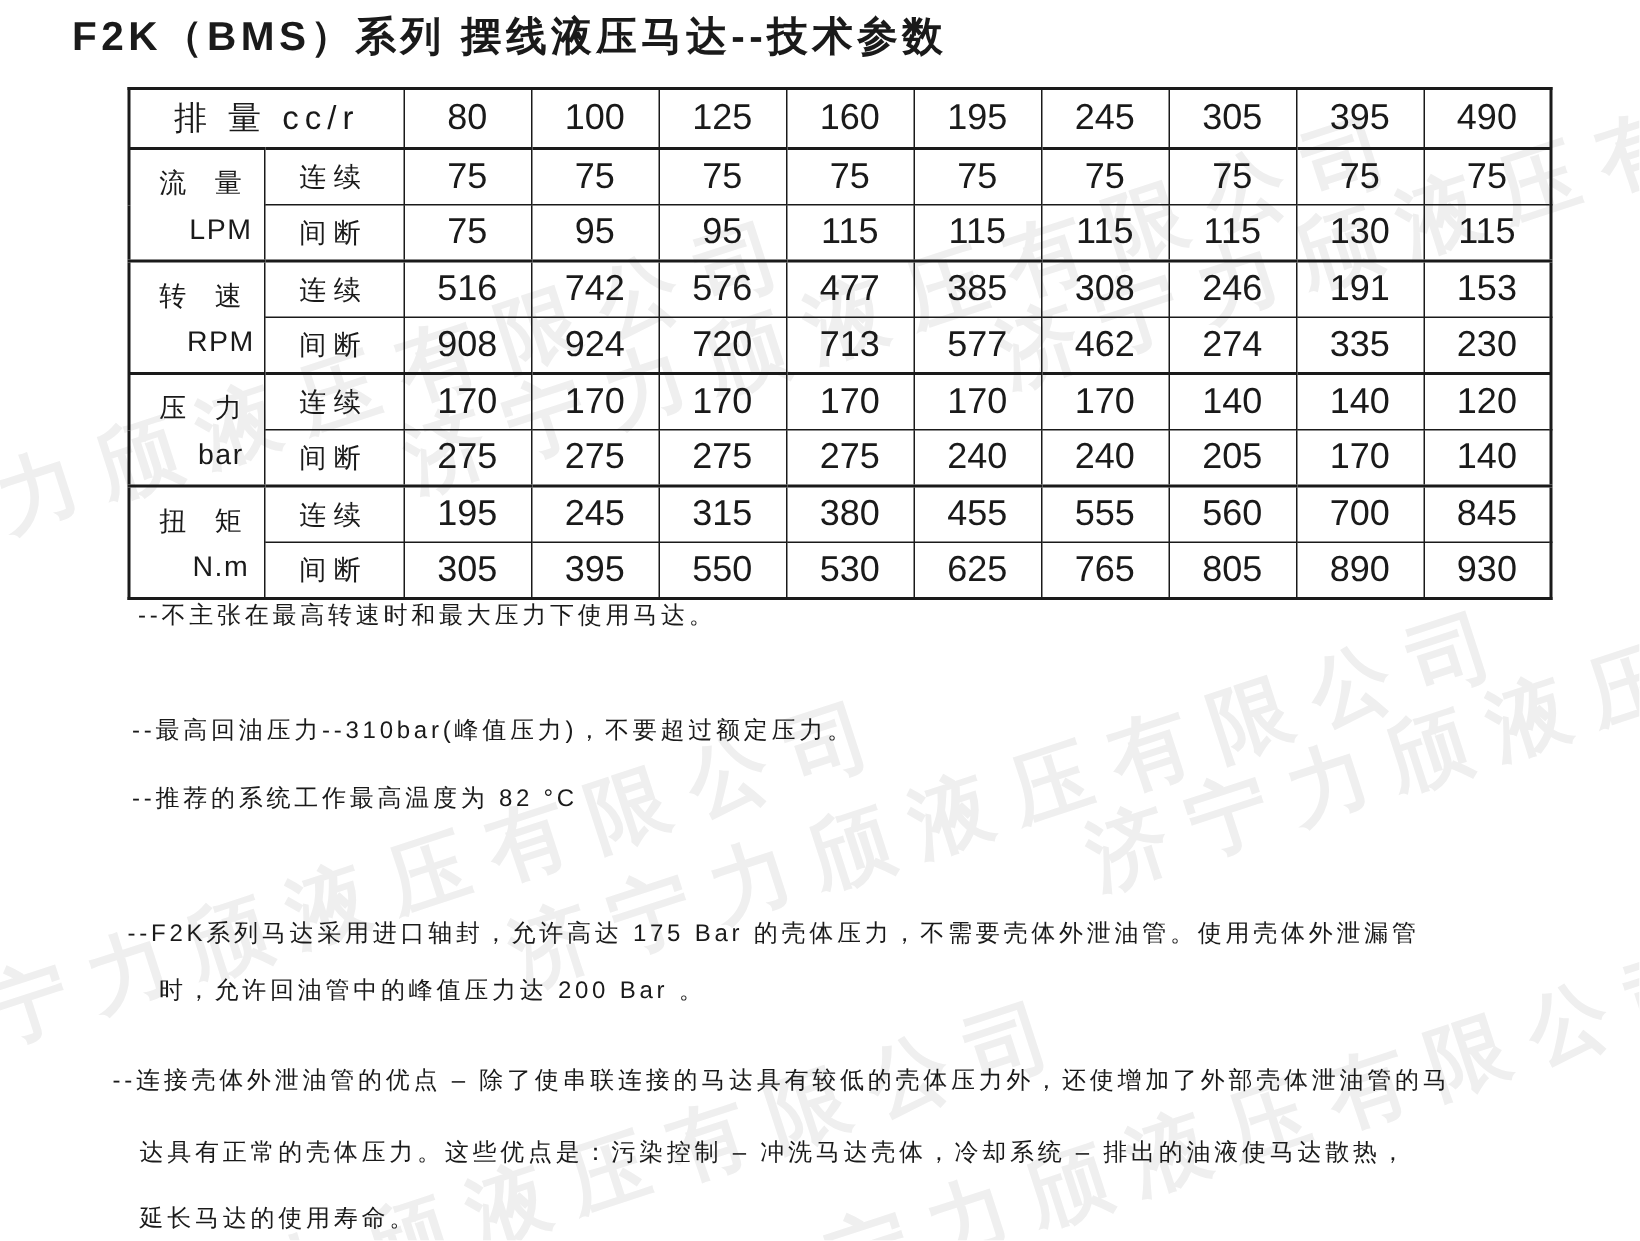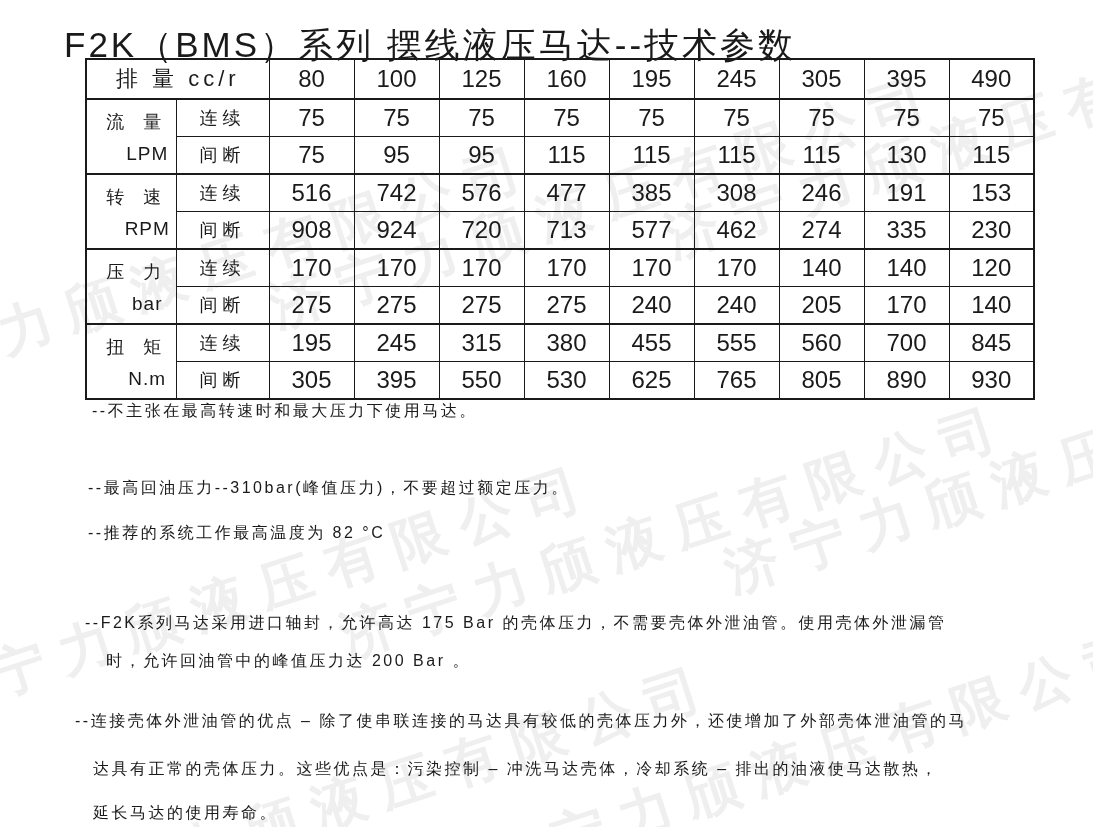--- a/index.html
+++ b/index.html
@@ -17,22 +17,22 @@
   .wm1{left:-150px;top:235px}
   .wm2{left:255px;top:165px}
   .wm3{left:650px;top:95px}
   .wm4{left:-90px;top:555px}
   .wm5{left:325px;top:495px}
   .wm6{left:710px;top:430px}
   .wm7{left:30px;top:755px}
   .wm8{left:470px;top:720px}
   
   .title{
-    position:absolute;z-index:1;left:48px;top:6px;margin:16px;
-    font-size:35px;font-weight:normal;letter-spacing:3px;white-space:nowrap;
+    position:absolute;z-index:1;left:48px;top:6px;margin:0;
+    font-size:27px;font-weight:bold;letter-spacing:3px;white-space:nowrap;
   }
   
   table.spec{
     position:absolute;z-index:1;left:85px;top:58px;width:948px;
     border-collapse:collapse;table-layout:fixed;background:transparent;
     border:2px solid #1a1a1a;
   }
   table.spec td,table.spec th{
     border:1px solid #1a1a1a;text-align:center;vertical-align:middle;
     padding:0;height:36px;font-weight:normal;background:transparent;

